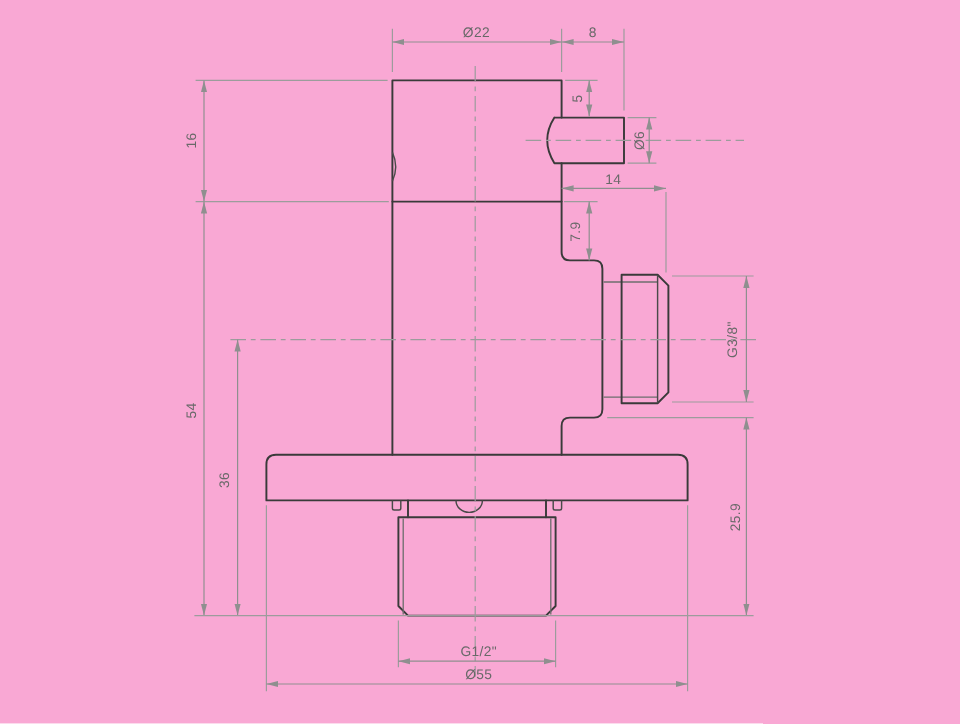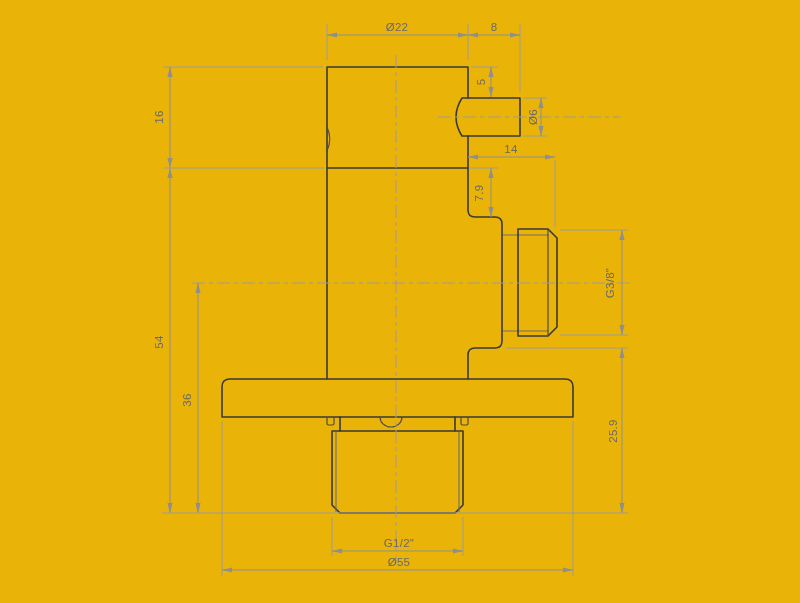--- a/index.html
+++ b/index.html
@@ -1,16 +1,16 @@
 <!DOCTYPE html>
 <html><head>
 <meta charset="utf-8">
 <style>
   html,body{margin:0;padding:0;background:#ffffff;}
-  .stage{position:relative;width:800px;height:603px;background:#eab308;overflow:hidden;
+  .stage{position:relative;width:800px;height:603px;background:#f9a8d4;overflow:hidden;
          font-family:"Liberation Sans", sans-serif;}
   svg{display:block;}
   .ol   {stroke:#3a3a3a;stroke-width:1.6;fill:none;stroke-linejoin:round;stroke-linecap:round;}
   .ol2  {stroke:#4a4a4a;stroke-width:1.2;fill:none;stroke-linejoin:round;}
   .root {stroke:#6d6d6d;stroke-width:1.1;fill:none;}
   .dim  {stroke:#8f8f8f;stroke-width:1;fill:none;}
   .ext  {stroke:#9c9c9c;stroke-width:1;fill:none;}
   .cl   {stroke:#9c9c9c;stroke-width:1;fill:none;stroke-dasharray:13 4 4 4;}
   .lbl  {font-size:11.5px;fill:#696969;letter-spacing:.3px;}
 </style>

